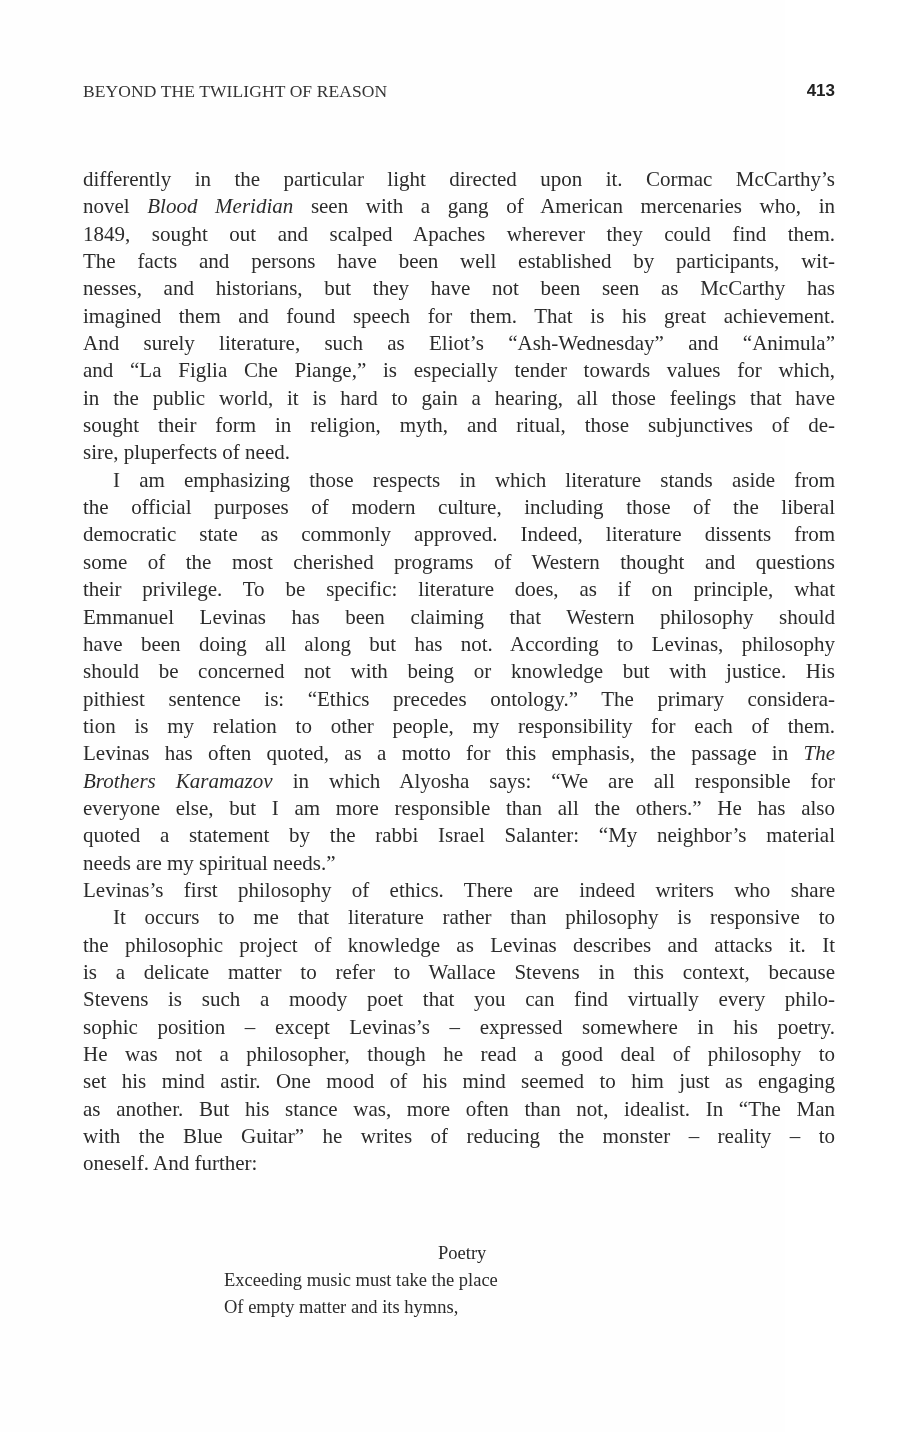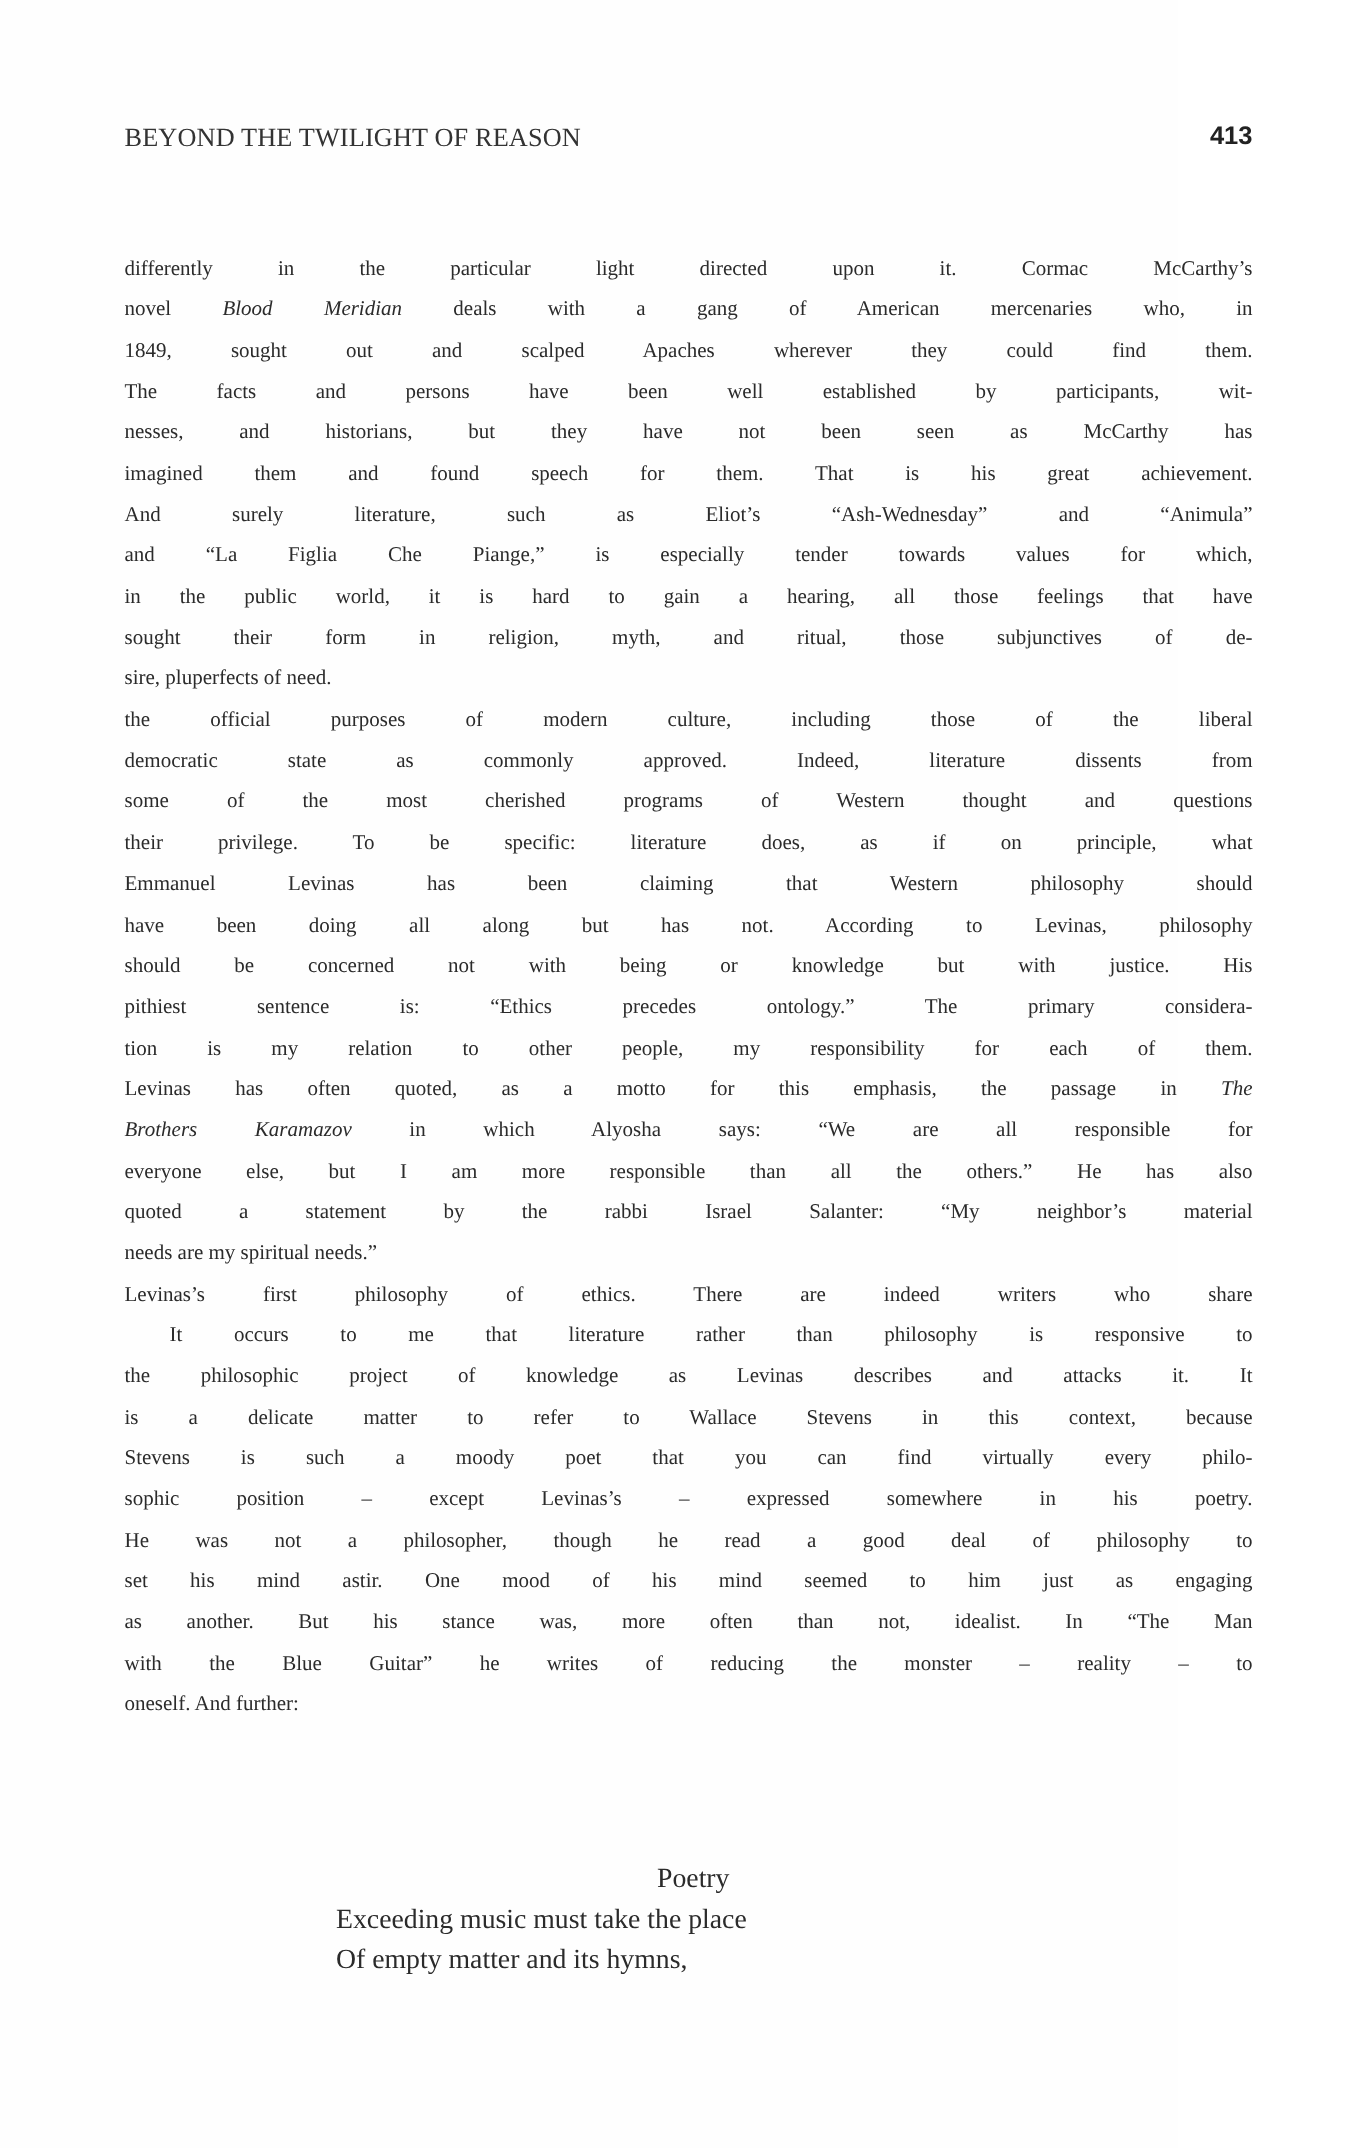--- a/index.html
+++ b/index.html
@@ -49,21 +49,21 @@
   .body-text {
     position: absolute;
     left: 83px;
     top: 166px;
     width: 752px;
   }
   .line {
     display: block;
     height: 27.35px;
     line-height: 27.35px;
-    font-size: 14px;
+    font-size: 21px;
     white-space: nowrap;
     text-align: justify;
     text-align-last: justify;
     color: #2b2b2b;
   }
   .line.last {
     text-align-last: left;
   }
   .line.indent {
     padding-left: 30px;
@@ -93,32 +93,33 @@
 <div class="page">
 
   <div class="running-head">
     <span class="running-title">BEYOND THE TWILIGHT OF REASON</span>
     <span class="page-number">413</span>
   </div>
 
   <div class="body-text" id="body-text">
       <div>
         <span class="line"><span>differently in the particular light directed upon it. Cormac McCarthy’s</span></span>
-        <span class="line"><span>novel </span><i>Blood Meridian</i><span> deals with a gang of American mercenaries who, in</span></span>
+        <span class="line"><span>novel </span><i>Blood Meridian</i><span> seen with a gang of American mercenaries who, in</span></span>
         <span class="line"><span>1849, sought out and scalped Apaches wherever they could find them.</span></span>
         <span class="line"><span>The facts and persons have been well established by participants, wit-</span></span>
         <span class="line"><span>nesses, and historians, but they have not been seen as McCarthy has</span></span>
         <span class="line"><span>imagined them and found speech for them. That is his great achievement.</span></span>
         <span class="line"><span>And surely literature, such as Eliot’s “Ash-Wednesday” and “Animula”</span></span>
         <span class="line"><span>and “La Figlia Che Piange,” is especially tender towards values for which,</span></span>
         <span class="line"><span>in the public world, it is hard to gain a hearing, all those feelings that have</span></span>
         <span class="line"><span>sought their form in religion, myth, and ritual, those subjunctives of de-</span></span>
         <span class="line last"><span>sire, pluperfects of need.</span></span>
       </div>
       <div>
+        <span class="line indent"><span>I am emphasizing those respects in which literature stands aside from</span></span>
         <span class="line"><span>the official purposes of modern culture, including those of the liberal</span></span>
         <span class="line"><span>democratic state as commonly approved. Indeed, literature dissents from</span></span>
         <span class="line"><span>some of the most cherished programs of Western thought and questions</span></span>
         <span class="line"><span>their privilege. To be specific: literature does, as if on principle, what</span></span>
         <span class="line"><span>Emmanuel Levinas has been claiming that Western philosophy should</span></span>
         <span class="line"><span>have been doing all along but has not. According to Levinas, philosophy</span></span>
         <span class="line"><span>should be concerned not with being or knowledge but with justice. His</span></span>
         <span class="line"><span>pithiest sentence is: “Ethics precedes ontology.” The primary considera-</span></span>
         <span class="line"><span>tion is my relation to other people, my responsibility for each of them.</span></span>
         <span class="line"><span>Levinas has often quoted, as a motto for this emphasis, the passage in </span><i>The</i></span>

